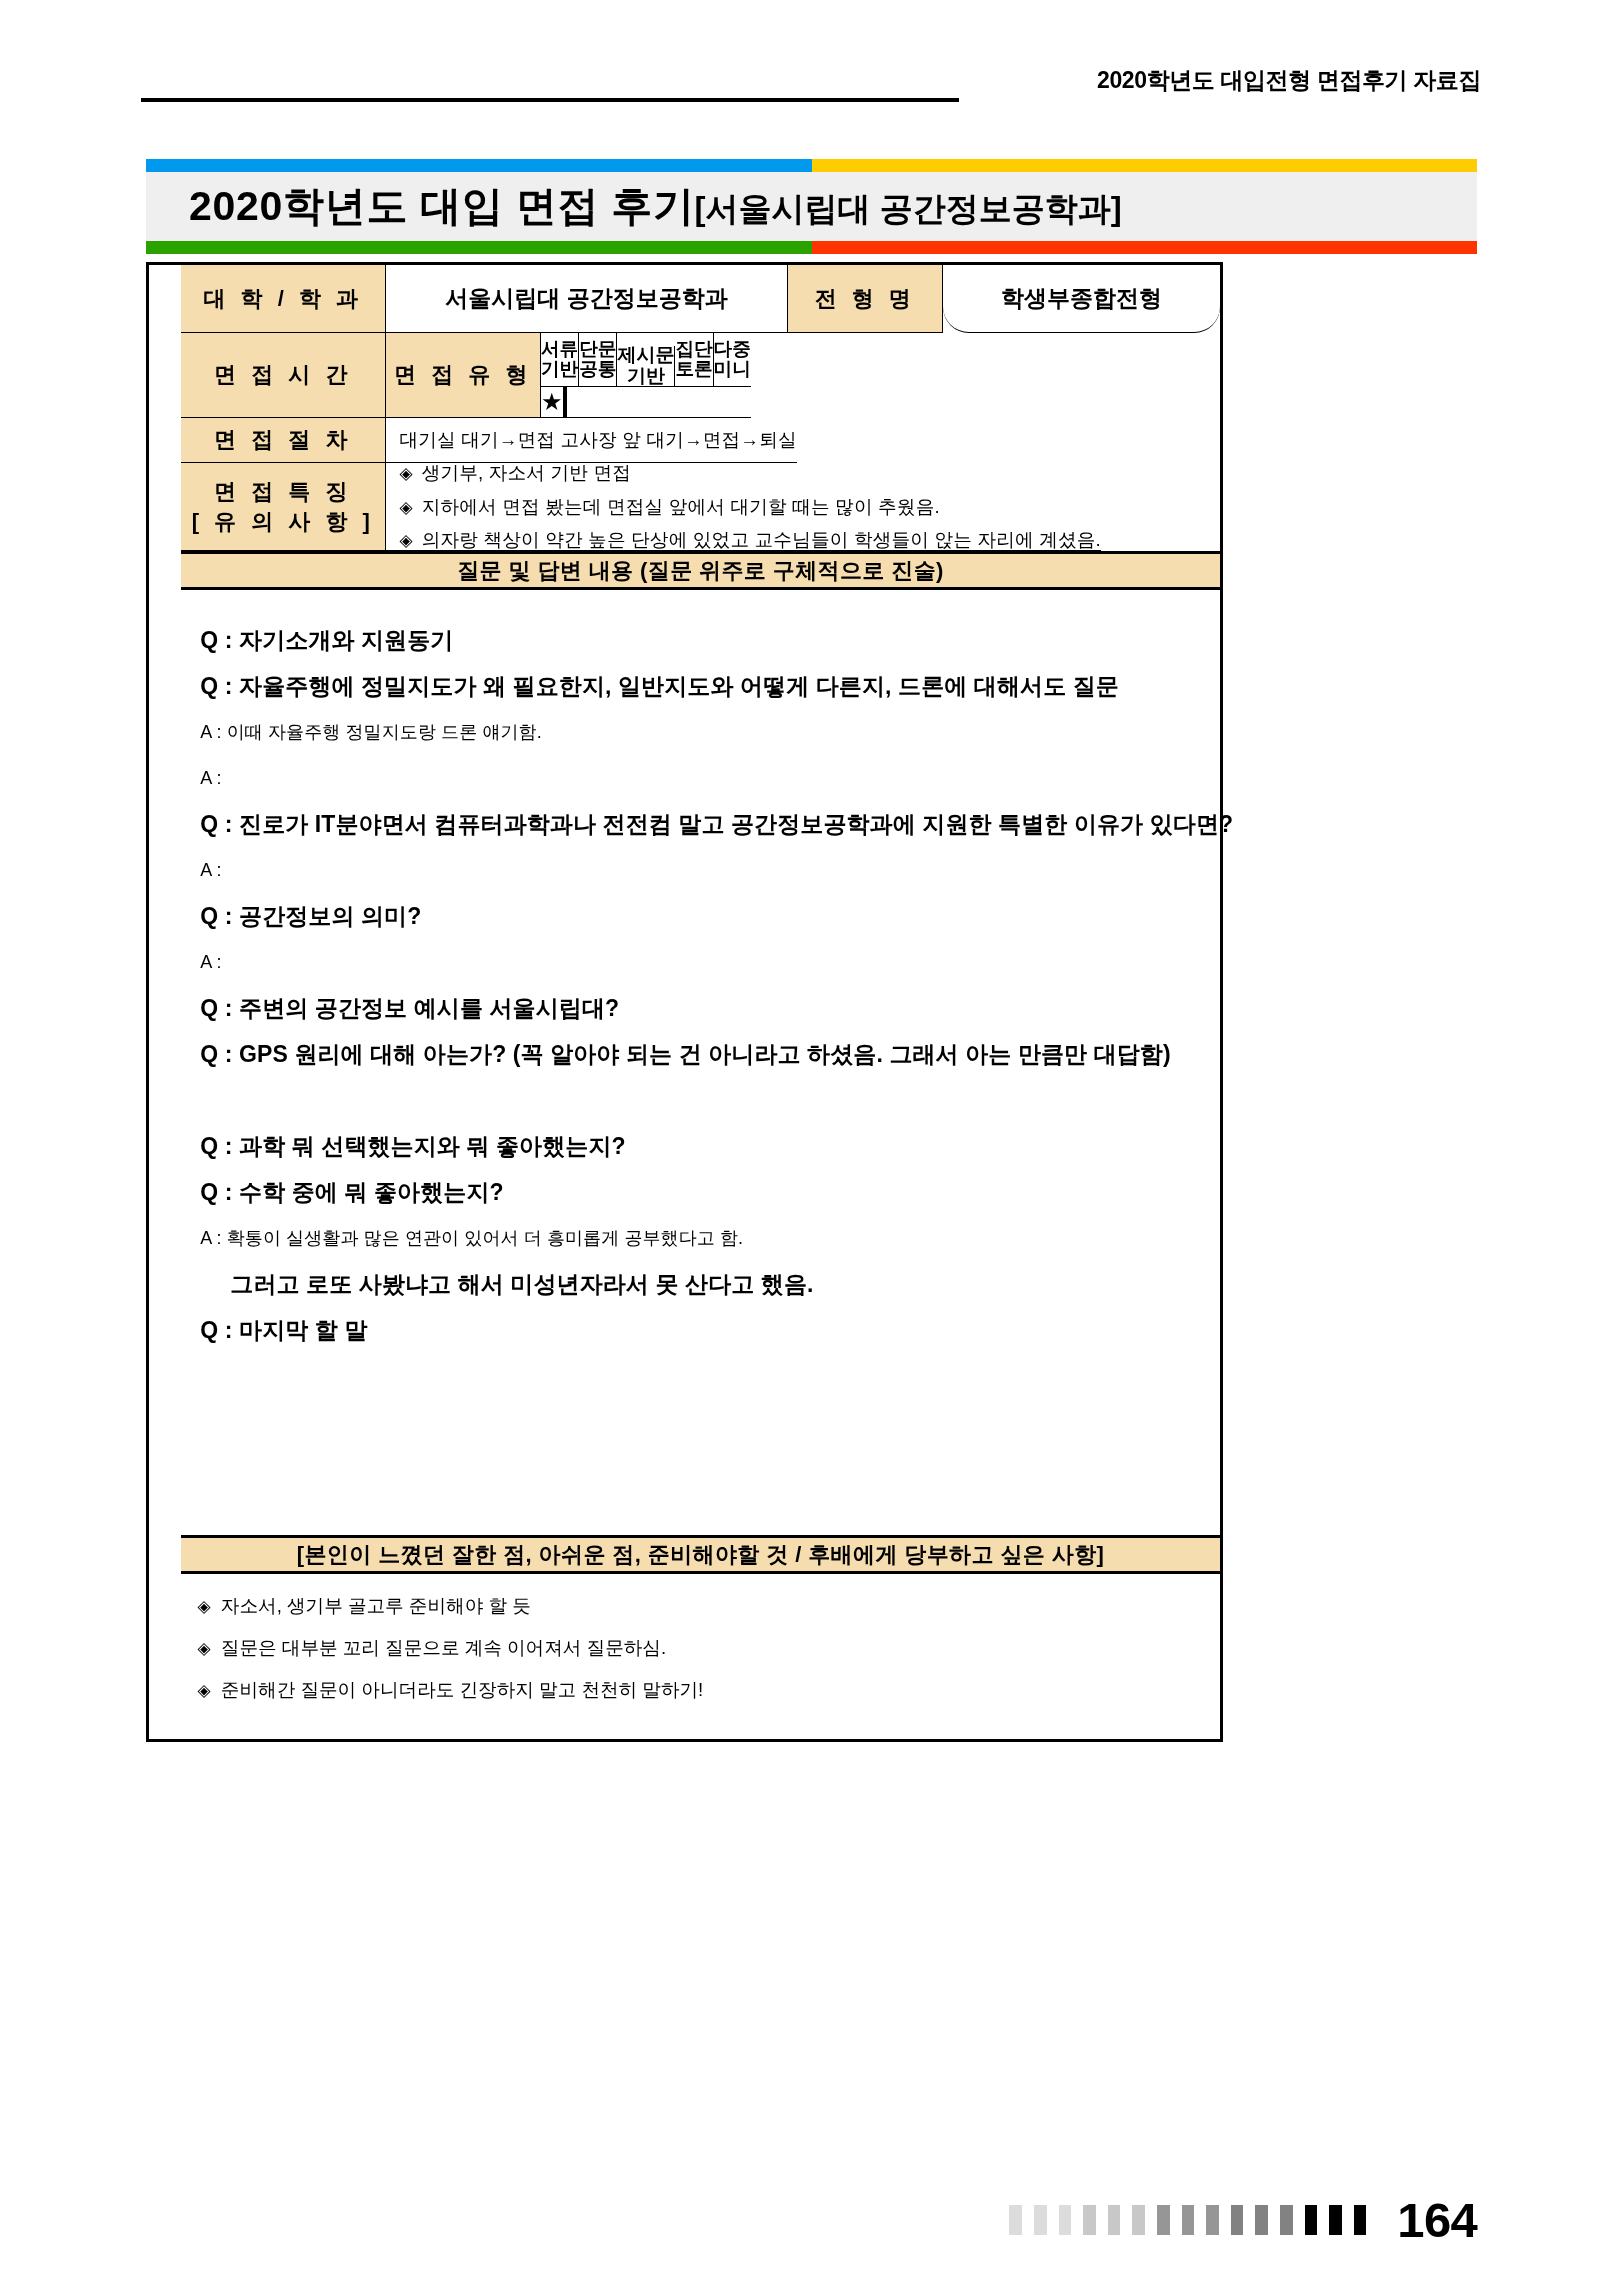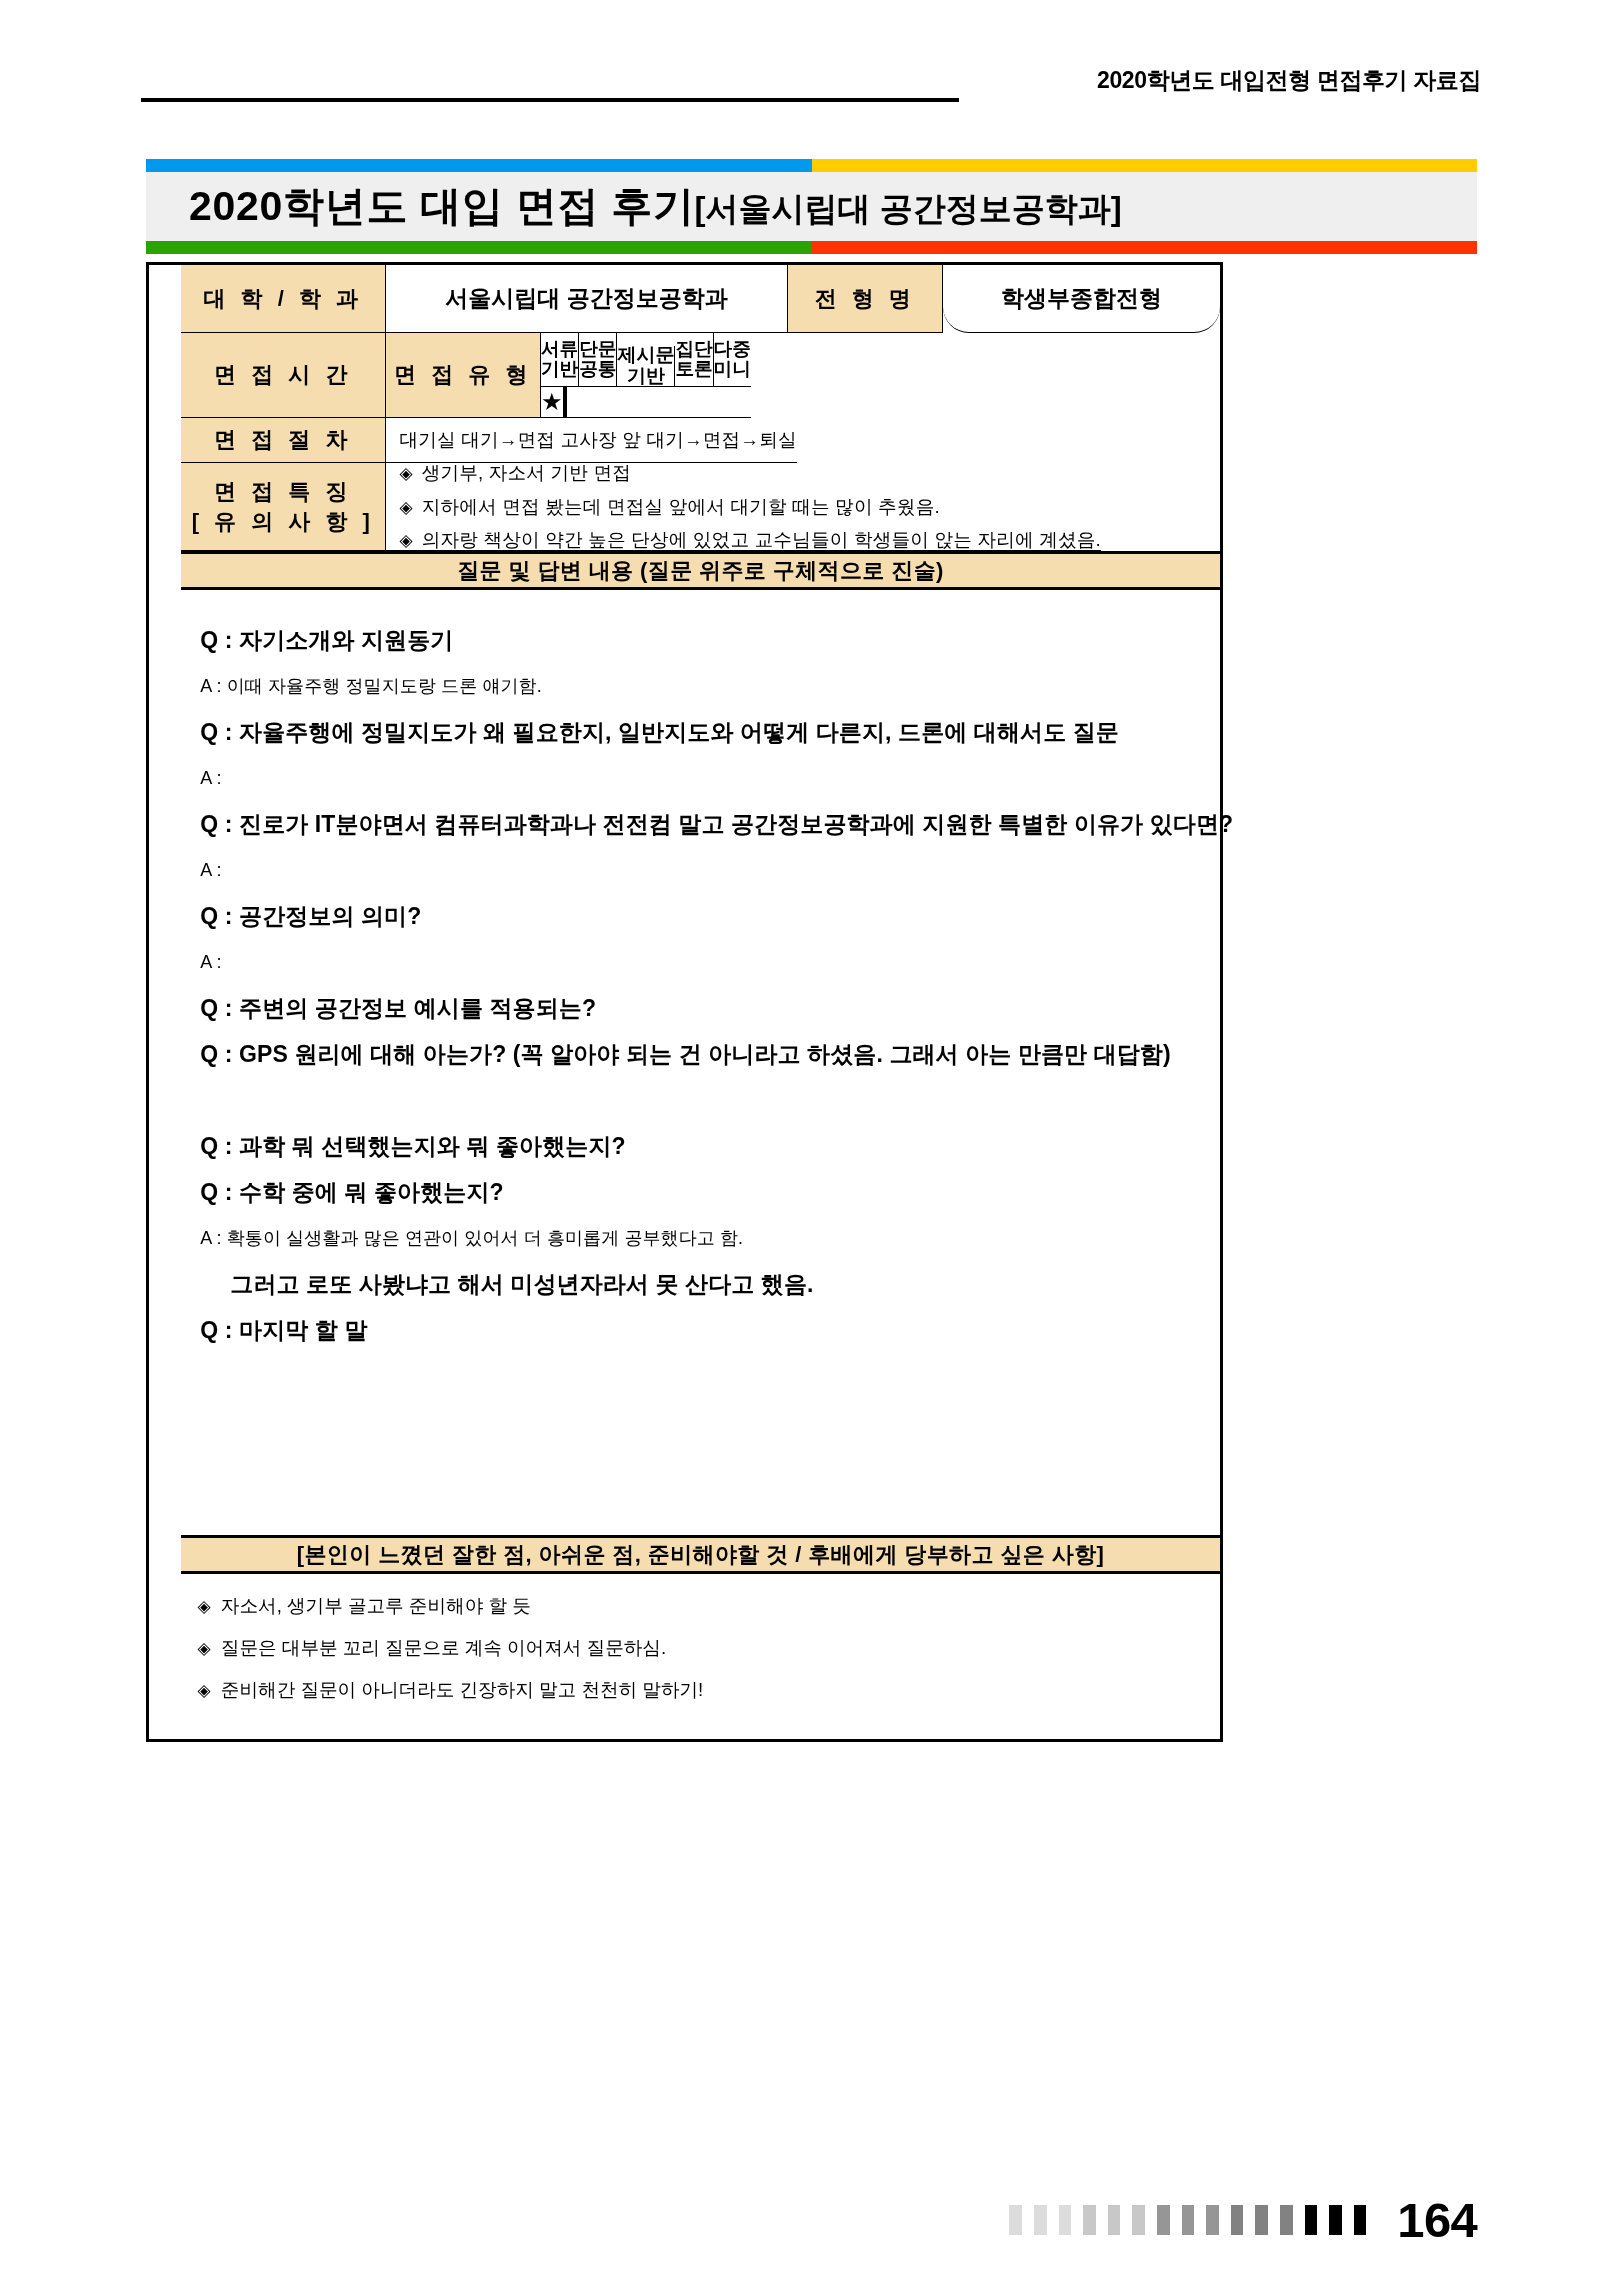--- a/index.html
+++ b/index.html
@@ -356,28 +356,28 @@
         <span class="b-dia">◈</span>
         <span>의자랑 책상이 약간 높은 단상에 있었고 교수님들이 학생들이 앉는 자리에 계셨음.</span>
       </div>
     </div>
   </div>
 
   <div class="band">질문 및 답변 내용 (질문 위주로 구체적으로 진술)</div>
 
   <div class="qa-body">
     <div class="qa-line q">Q : 자기소개와 지원동기</div>
+    <div class="qa-line q">Q : 자율주행에 정밀지도가 왜 필요한지, 일반지도와 어떻게 다른지, 드론에 대해서도 질문</div>
     <div class="qa-line a">A :  이때 자율주행 정밀지도랑 드론 얘기함.</div>
-    <div class="qa-line q">Q : 자율주행에 정밀지도가 왜 필요한지, 일반지도와 어떻게 다른지, 드론에 대해서도 질문</div>
     <div class="qa-line a">A :</div>
     <div class="qa-line q">Q : 진로가 IT분야면서 컴퓨터과학과나 전전컴 말고 공간정보공학과에 지원한 특별한 이유가 있다면?</div>
     <div class="qa-line a">A :</div>
     <div class="qa-line q">Q : 공간정보의 의미?</div>
     <div class="qa-line a">A :</div>
-    <div class="qa-line q">Q : 주변의 공간정보 예시를 적용되는?</div>
+    <div class="qa-line q">Q : 주변의 공간정보 예시를 서울시립대?</div>
     <div class="qa-line q">Q : GPS 원리에 대해 아는가? (꼭 알아야 되는 건 아니라고 하셨음. 그래서 아는 만큼만 대답함)</div>
     <div class="qa-line gap"></div>
     <div class="qa-line q">Q : 과학 뭐 선택했는지와 뭐 좋아했는지?</div>
     <div class="qa-line q">Q : 수학 중에 뭐 좋아했는지?</div>
     <div class="qa-line a">A : 확통이 실생활과 많은 연관이 있어서 더 흥미롭게 공부했다고 함.</div>
     <div class="qa-line q cont">그러고 로또 사봤냐고 해서 미성년자라서 못 산다고 했음.</div>
     <div class="qa-line q">Q : 마지막 할 말</div>
   </div>
 
   <div class="band">[본인이 느꼈던 잘한 점, 아쉬운 점, 준비해야할 것 / 후배에게 당부하고 싶은 사항]</div>

